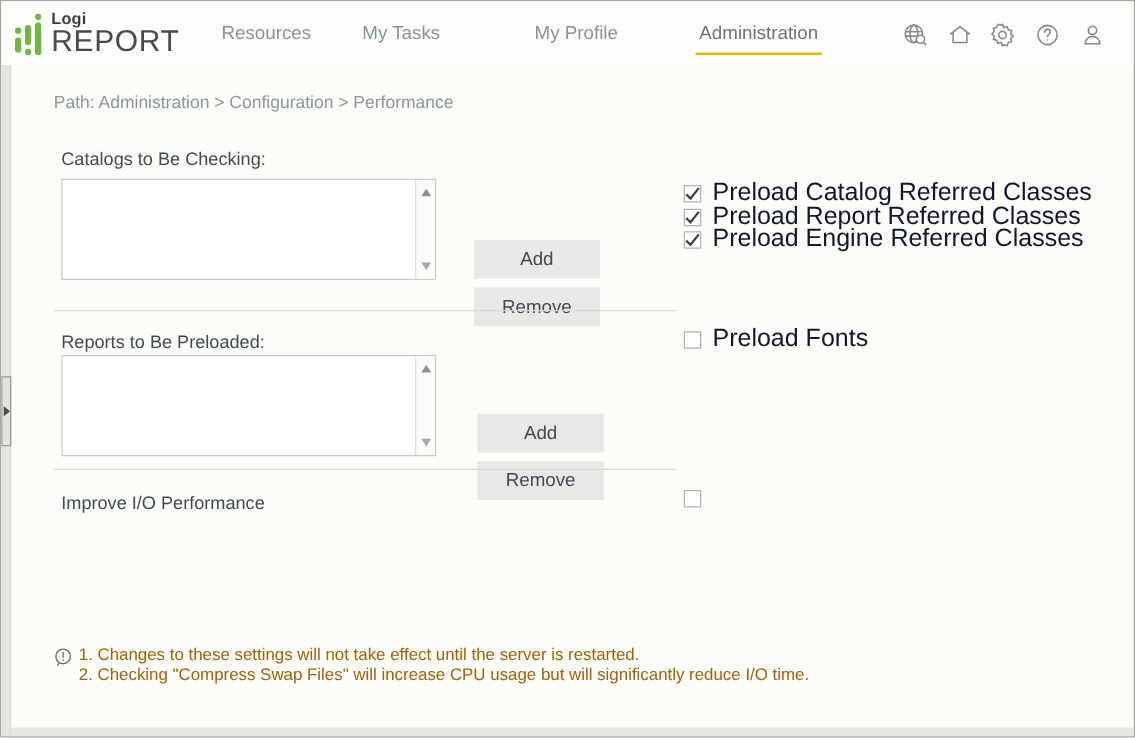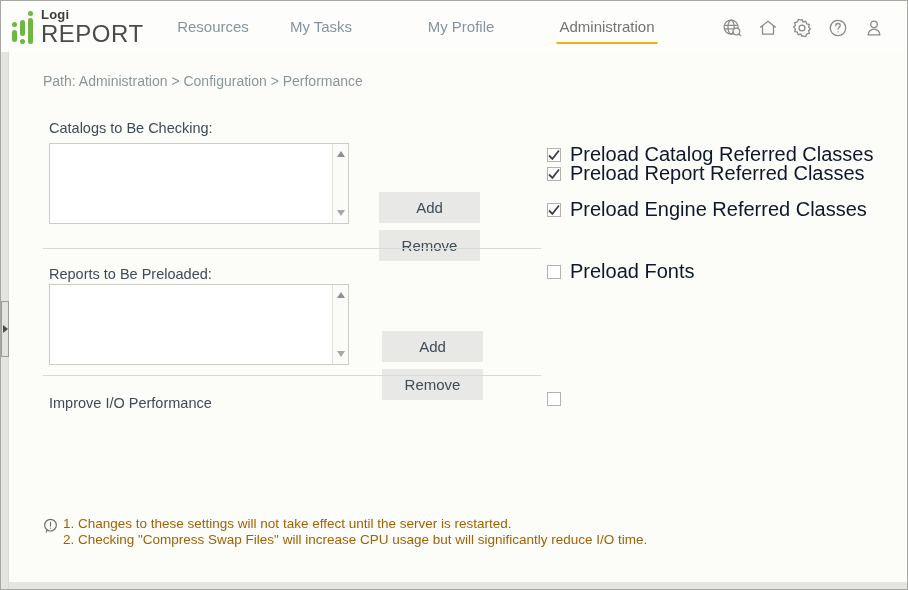--- a/index.html
+++ b/index.html
@@ -185,21 +185,21 @@
     <span class="opt-label">Preload Catalog Referred Classes</span>
   </div>
   <div class="opt-row" style="top:161px">
     <span class="cb checked">
       <svg viewBox="0 0 14 14">
         <polyline points="2,7.5 5.4,10.8 12,2.5" fill="none" stroke="#3b4248" stroke-width="1.8"></polyline>
       </svg>
     </span>
     <span class="opt-label">Preload Report Referred Classes</span>
   </div>
-  <div class="opt-row" style="top:197px">
+  <div class="opt-row" style="top:179px">
     <span class="cb checked">
       <svg viewBox="0 0 14 14">
         <polyline points="2,7.5 5.4,10.8 12,2.5" fill="none" stroke="#3b4248" stroke-width="1.8"></polyline>
       </svg>
     </span>
     <span class="opt-label">Preload Engine Referred Classes</span>
   </div>
 
   <div class="divider" style="top:247px"></div>
 

